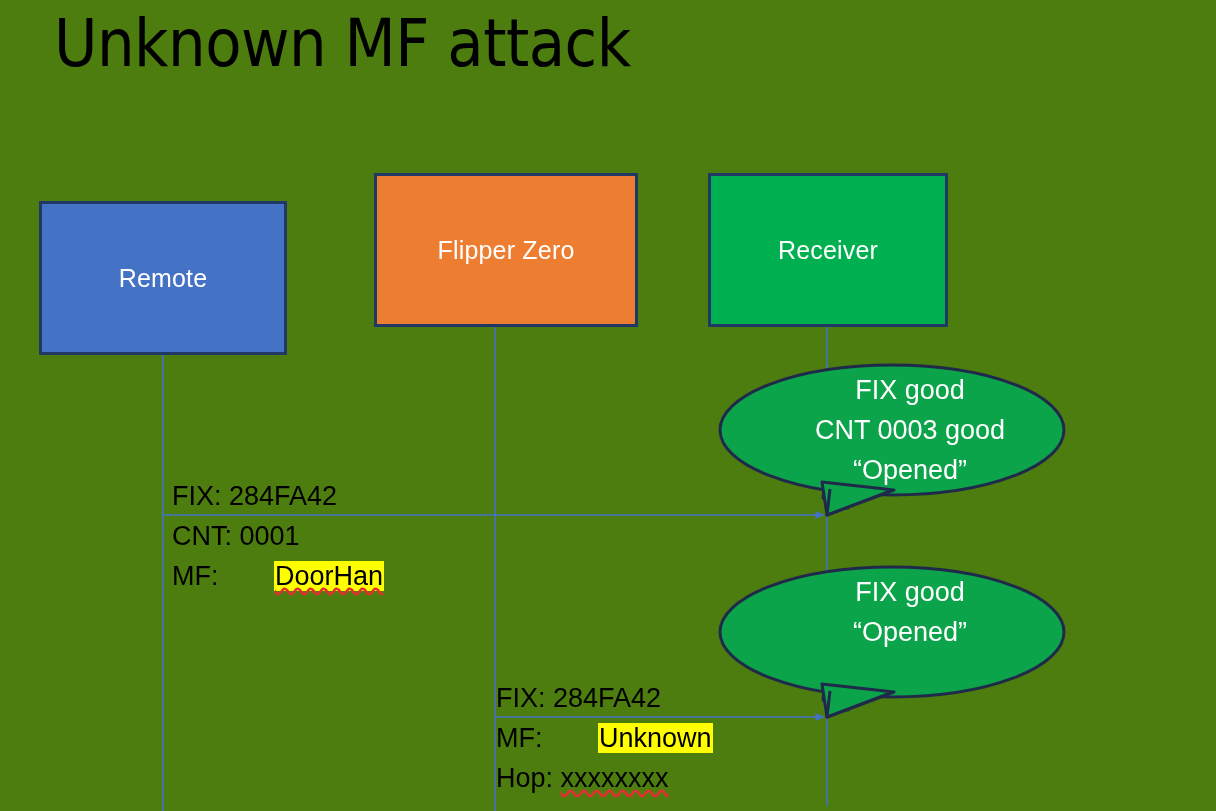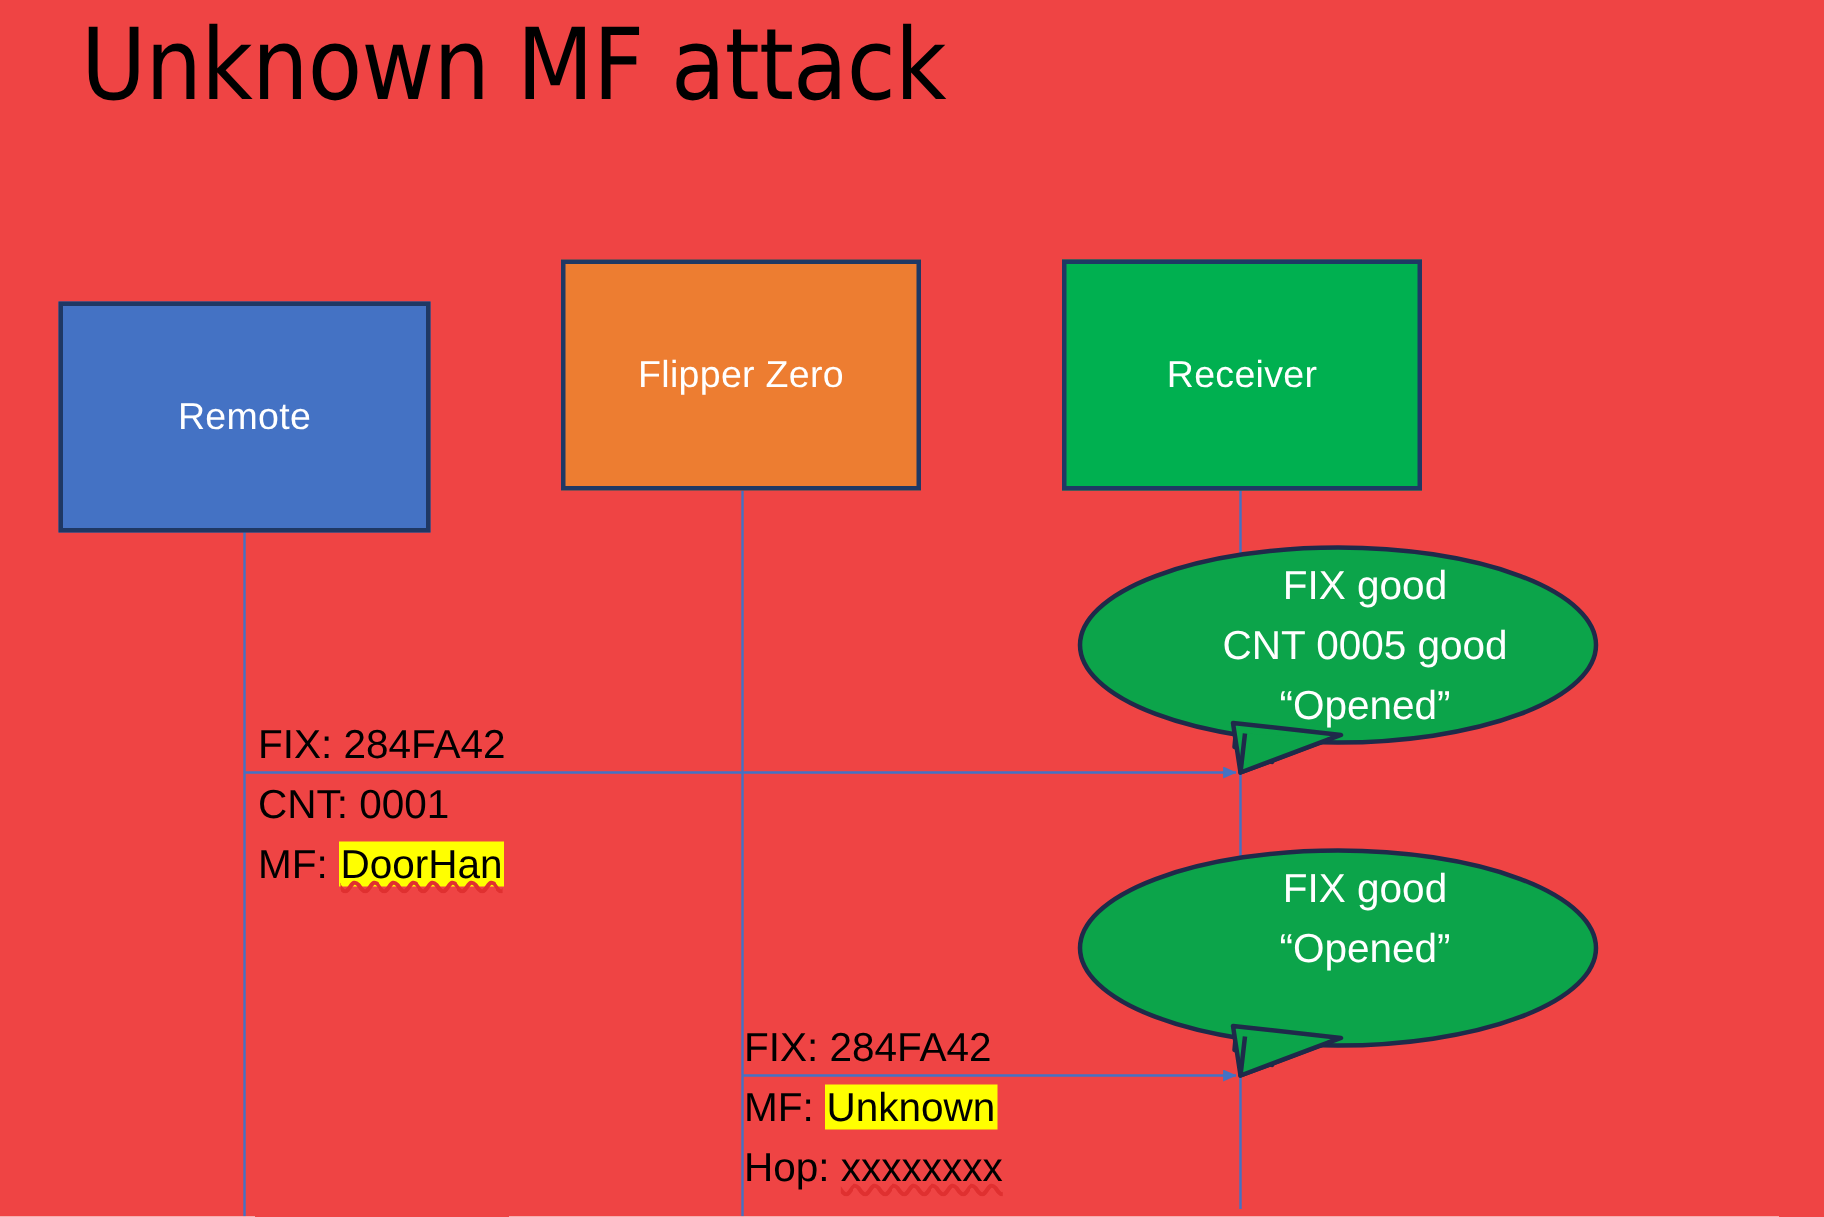--- a/index.html
+++ b/index.html
@@ -9,21 +9,21 @@
     background: #ffffff;
   }
   body {
     font-family: "Liberation Sans", sans-serif;
     -webkit-font-smoothing: antialiased;
   }
   #slide {
     position: relative;
     width: 1216px;
     height: 811px;
-    background: #ef4444;
+    background: #4d7c0f;
     overflow: hidden;
   }
 
   
   #slide-title {
     position: absolute;
     left: 54px;
     top: 6px;
     width: 900px;
     font-size: 66px;
@@ -52,37 +52,38 @@
     border: 3px solid #1F3864;
     display: flex;
     align-items: center;
     justify-content: center;
     color: #ffffff;
     font-size: 25px;
     font-weight: 400;
     letter-spacing: 0.2px;
   }
   #actor-remote   { left: 39px;  top: 173px; width: 248px; height: 154px; margin-top: 28px; }
-  #actor-flipper  { left: 374px; top: 173px; width: 240px; height: 154px; }
+  #actor-flipper  { left: 374px; top: 173px; width: 264px; height: 154px; }
   #actor-receiver { left: 708px; top: 173px; width: 240px; height: 154px; }
 
   
   .msg-block {
     position: absolute;
     color: #000000;
     font-size: 27px;
     line-height: 40px;
     white-space: nowrap;
   }
   #msg-1 { left: 172px; top: 476px; }
   #msg-2 { left: 496px; top: 678px; }
   .msg-line { display: block; }
   .hl {
     background: #FFFF00;
     padding: 0 1px;
+    margin-left: 48px;
   }
   .sq {
     text-decoration: underline wavy #E03030;
     text-decoration-skip-ink: none;
     -webkit-text-decoration: underline wavy #E03030;
   }
 
   
   .bubble {
     position: absolute;
@@ -152,21 +153,21 @@
 
   <div class="bubble" id="bubble-1">
     <svg width="360" height="165" viewBox="0 0 360 165">
       <path d="M105,140 L112,65 L130,150 Z" fill="#0CA44A" stroke="#1F2A4A" stroke-width="3" stroke-linejoin="round"></path>
       <ellipse cx="174" cy="72" rx="172" ry="65" fill="#0CA44A" stroke="#1F2A4A" stroke-width="3"></ellipse>
       <path d="M104,124 L109,157 L176,132 Z" fill="#0CA44A" stroke="#1F2A4A" stroke-width="3" stroke-linejoin="round"></path>
       <path d="M112,131 L109,157 L170,134" fill="#0CA44A" stroke="#1F2A4A" stroke-width="3" stroke-linejoin="round"></path>
     </svg>
     <div class="bubble-text">
       <div>FIX good</div>
-      <div>CNT 0005 good</div>
+      <div>CNT 0003 good</div>
       <div>“Opened”</div>
     </div>
   </div>
 
   <div class="bubble" id="bubble-2">
     <svg width="360" height="165" viewBox="0 0 360 165">
       <path d="M105,140 L112,65 L130,150 Z" fill="#0CA44A" stroke="#1F2A4A" stroke-width="3" stroke-linejoin="round"></path>
       <ellipse cx="174" cy="72" rx="172" ry="65" fill="#0CA44A" stroke="#1F2A4A" stroke-width="3"></ellipse>
       <path d="M104,124 L109,157 L176,132 Z" fill="#0CA44A" stroke="#1F2A4A" stroke-width="3" stroke-linejoin="round"></path>
       <path d="M112,131 L109,157 L170,134" fill="#0CA44A" stroke="#1F2A4A" stroke-width="3" stroke-linejoin="round"></path>

